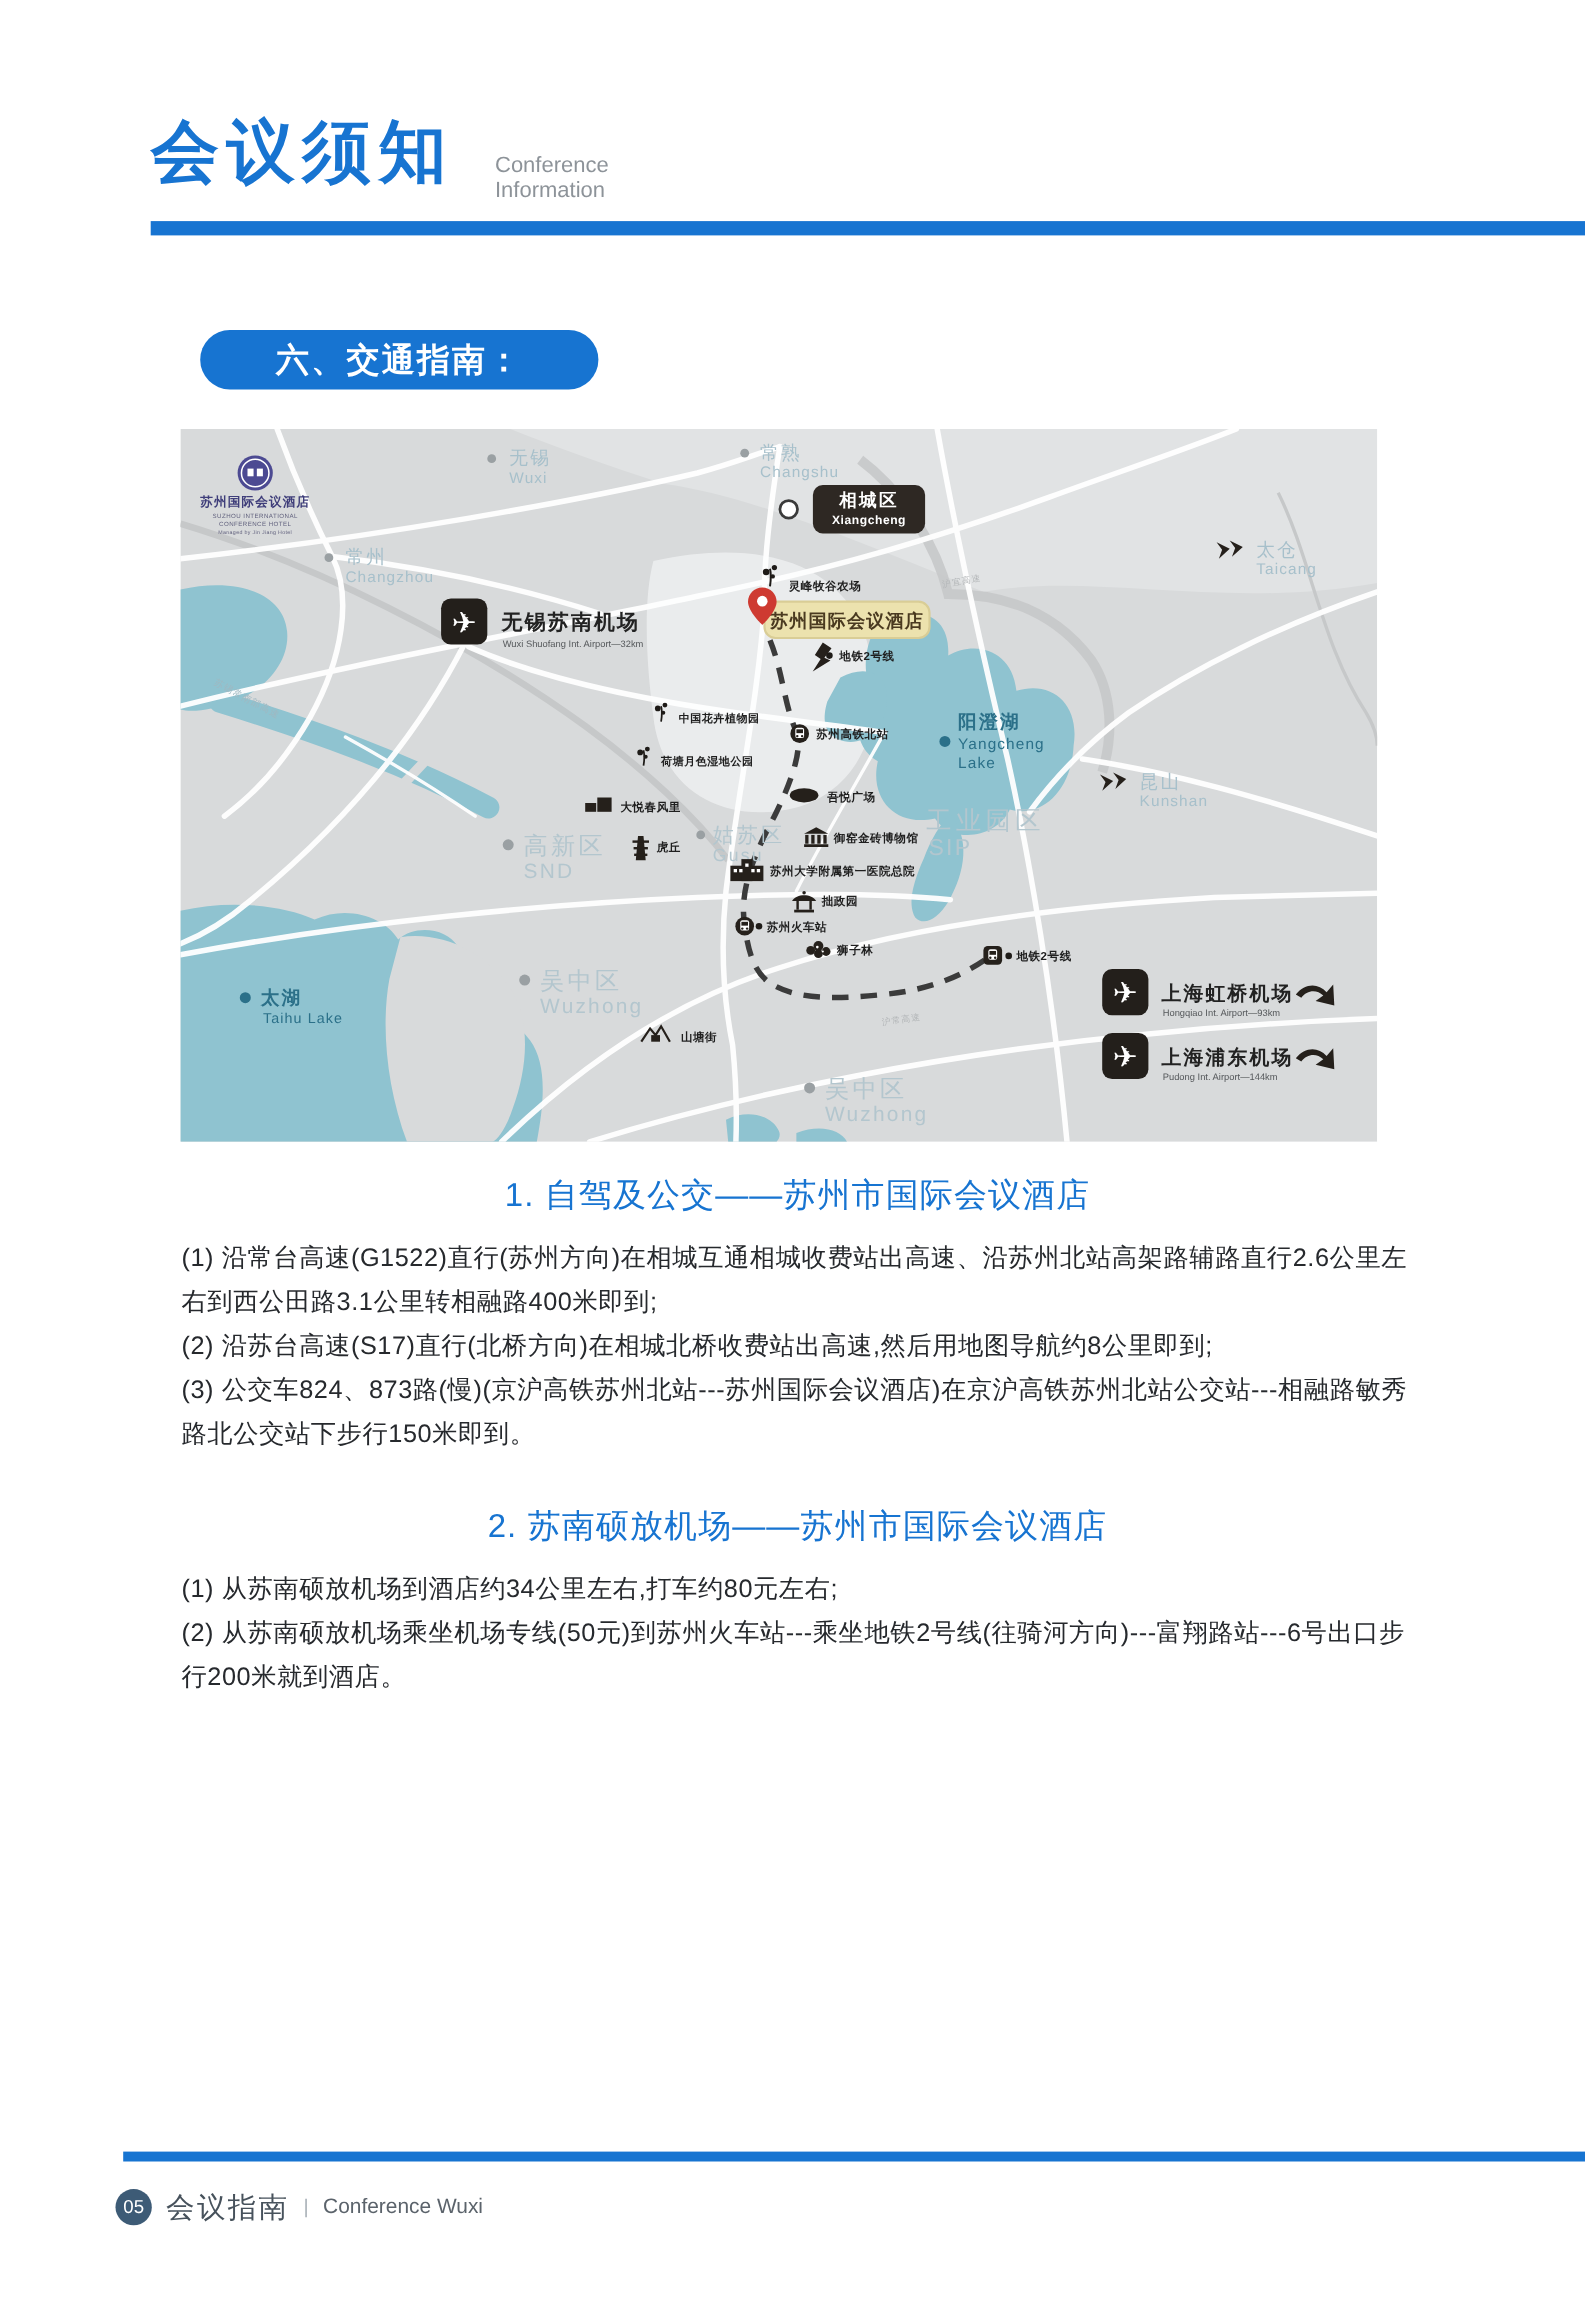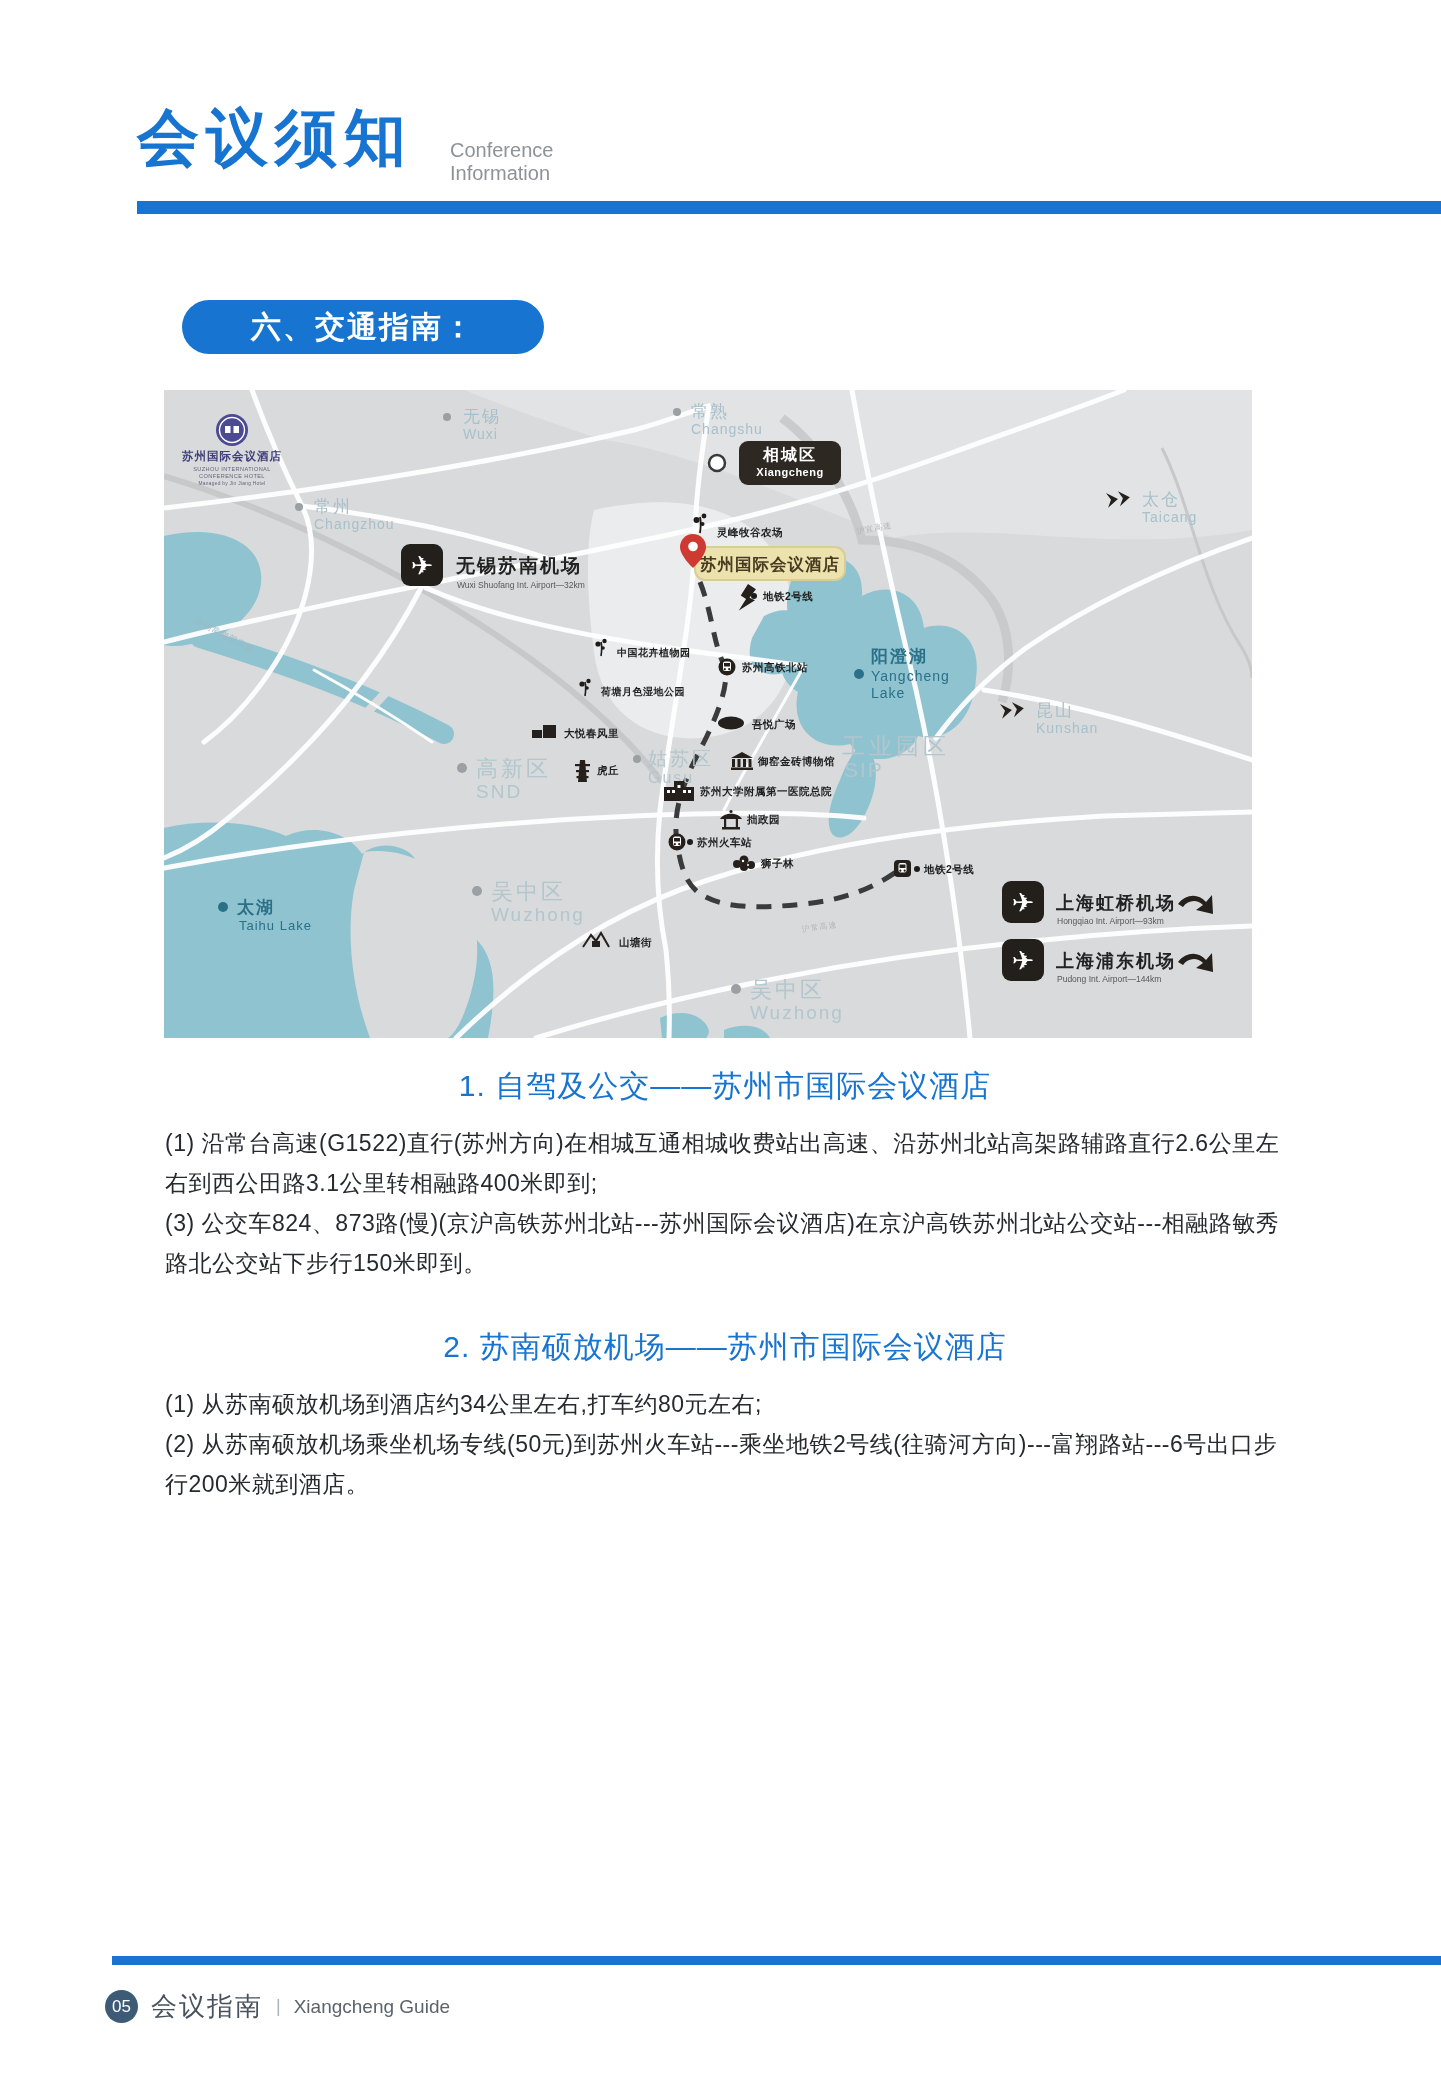--- a/index.html
+++ b/index.html
@@ -332,30 +332,31 @@
         <path d="M0,0 C-7.5,0 -13,6 -13,13 C-13,22 0,34 0,34 C0,34 13,22 13,13 C13,6 7.5,0 0,0 Z" fill="#ce3a31"></path>
         <circle cx="0" cy="12.5" r="4.8" fill="#fff"></circle>
       </g>
     </g>
   </svg>
 
   <div class="content">
     <div class="sec first">
       <h2>1. 自驾及公交——苏州市国际会议酒店</h2>
       <p>(1) 沿常台高速(G1522)直行(苏州方向)在相城互通相城收费站出高速、沿苏州北站高架路辅路直行2.6公里左右到西公田路3.1公里转相融路400米即到;</p>
+      <p>(2) 沿苏台高速(S17)直行(北桥方向)在相城北桥收费站出高速,然后用地图导航约8公里即到;</p>
       <p>(3) 公交车824、873路(慢)(京沪高铁苏州北站---苏州国际会议酒店)在京沪高铁苏州北站公交站---相融路敏秀路北公交站下步行150米即到。</p>
     </div>
     <div class="sec">
       <h2>2. 苏南硕放机场——苏州市国际会议酒店</h2>
       <p>(1) 从苏南硕放机场到酒店约34公里左右,打车约80元左右;</p>
       <p>(2) 从苏南硕放机场乘坐机场专线(50元)到苏州火车站---乘坐地铁2号线(往骑河方向)---富翔路站---6号出口步行200米就到酒店。</p>
     </div>
   </div>
 
   <div class="foot-bar"></div>
   <div class="footer">
     <div class="foot-num">05</div>
     <span class="foot-zh">会议指南</span>
     <span class="foot-div">|</span>
-    <span class="foot-en">Xiangcheng Guide</span>
+    <span class="foot-en">Conference Wuxi</span>
   </div>
 
 </div>
 
 </body></html>

